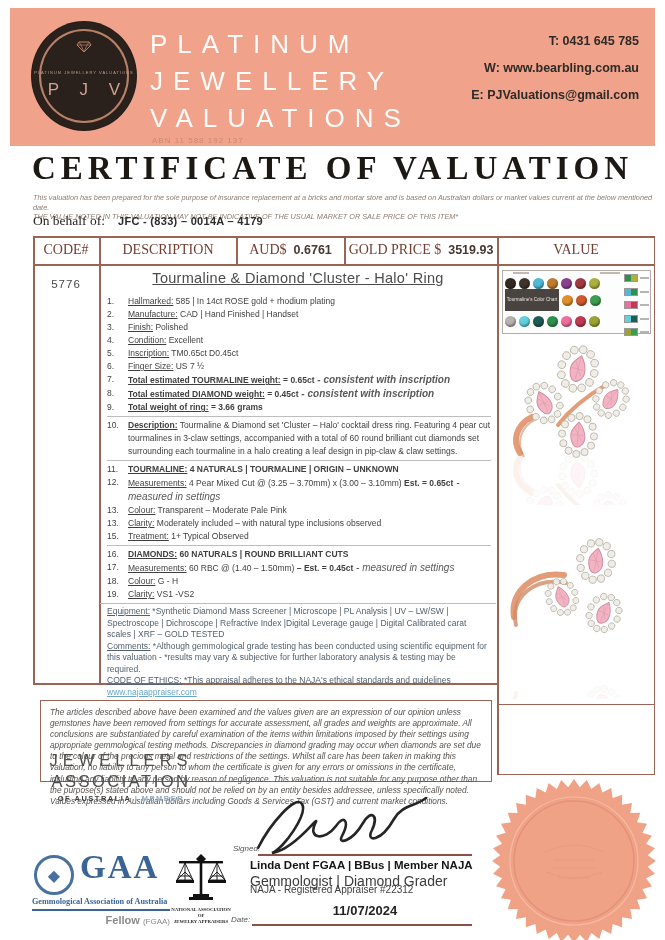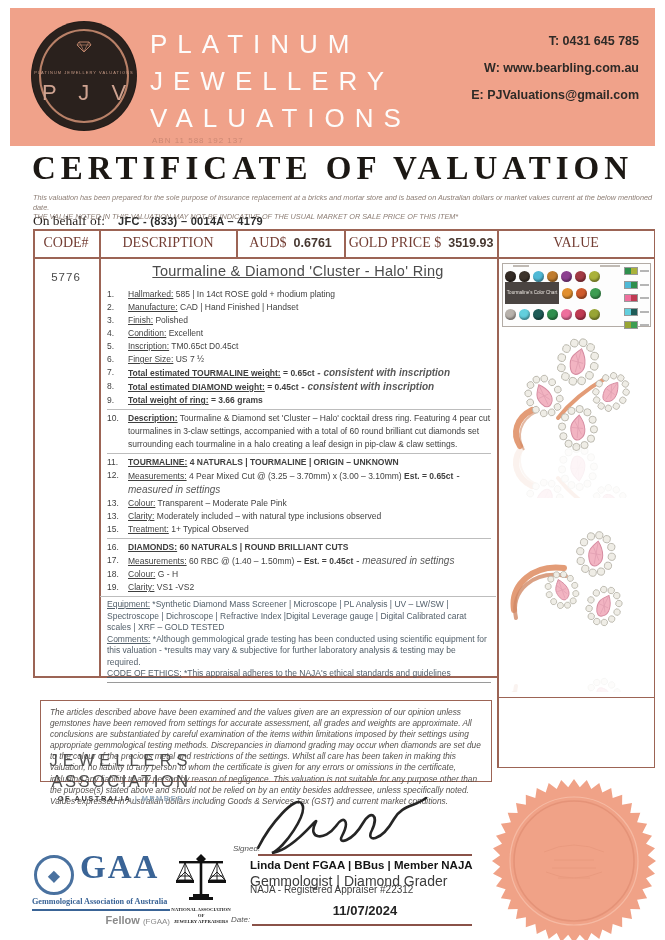--- a/index.html
+++ b/index.html
@@ -8,36 +8,36 @@
   .abs{position:absolute;}
 
   
   .hdr{left:10px;top:8px;width:645px;height:138px;background:#f0a28a;}
   .logo{left:22px;top:14px;width:104px;height:108px;border-radius:50%;background:#2a211d;
         box-shadow:0 0 0 1px #241c19;}
   .logo-ring{position:absolute;left:7px;top:7px;right:7px;bottom:7px;border:2px solid #b98168;border-radius:50%;}
   .logo-dia{position:absolute;left:0;right:0;top:17px;text-align:center;}
   .logo-small{position:absolute;left:0;right:0;top:48px;text-align:center;font-size:4px;
         letter-spacing:1px;color:#c79a86;white-space:nowrap;}
-  .logo-pjv{position:absolute;left:0;right:0;top:58px;text-align:center;font-size:22px;
+  .logo-pjv{position:absolute;left:0;right:0;top:58px;text-align:center;font-size:17px;
         letter-spacing:8px;color:#cfa391;padding-left:8px;}
   .brand{left:140px;top:18px;color:#fdfcfb;font-size:26px;letter-spacing:10px;line-height:37px;white-space:nowrap;}
   .abn{left:142px;top:128px;color:#cc8873;font-size:8px;letter-spacing:1px;}
   .contact{right:16px;top:26px;text-align:right;color:#2e2a27;font-size:12.5px;font-weight:bold;}
   .contact div{margin-bottom:13px;white-space:nowrap;}
 
   
   .cert-title{left:0;top:150px;width:665px;text-align:center;font-family:"Liberation Serif",serif;
         font-size:33px;font-weight:bold;letter-spacing:5px;color:#1c1814;white-space:nowrap;}
   .disclaimer{left:33px;top:193px;width:625px;font-size:7.3px;font-style:italic;color:#8c7d74;line-height:9.5px;}
   .behalf-lbl{left:33px;top:213px;font-family:"Liberation Serif",serif;font-size:13.5px;color:#2a2320;}
   .behalf-val{left:118px;top:215px;font-size:11px;font-weight:bold;color:#2c2c2c;letter-spacing:.3px;}
 
   
-  .tbl{left:33px;top:229px;width:502px;height:539px;padding-left:44px;}
+  .tbl{left:33px;top:236px;width:502px;height:539px;padding-left:44px;}
   .bl{position:absolute;background:#9c6455;}
   .th{position:absolute;top:0;height:28px;line-height:28px;text-align:center;
       font-family:"Liberation Serif",serif;font-size:14px;color:#733d33;white-space:nowrap;}
   .th .val{font-family:"Liberation Sans",sans-serif;font-size:12.5px;color:#473831;font-weight:bold;}
   .code-val{position:absolute;left:0;top:42px;width:66px;text-align:center;font-size:11.5px;color:#474747;letter-spacing:1px;}
 
   .desc-cell{position:absolute;left:67px;top:29px;width:396px;height:418px;font-size:8.5px;color:#3f3f3f;}
   .item-title{margin:5px 10px 0;text-align:center;font-size:14.5px;color:#4c4c4c;
       text-decoration:underline;letter-spacing:.3px;}
   .spec-list{margin-top:9px;padding:0 5px 0 7px;}
@@ -246,20 +246,21 @@
             <span class="li-content"><span class="u-lbl">Clarity:</span> VS1 -VS2</span>
           </div>
         </div>
       <div class="sep"></div>
       <div class="eq-block">
         <div id="eq-lines">
             <div><span class="eq-lbl">Equipment:</span> *Synthetic Diamond Mass Screener | Microscope | PL Analysis | UV – LW/SW | Spectroscope | Dichroscope | Refractive Index |Digital Leverage gauge | Digital Calibrated carat scales | XRF – GOLD TESTED</div>
             <div><span class="eq-lbl">Comments:</span> *Although gemmological grade testing has been conducted using scientific equipment for this valuation - *results may vary &amp; subjective for further laboratory analysis &amp; testing may be required.</div>
             <div><span class="eq-lbl">CODE OF ETHICS:</span> *This appraisal adheres to the NAJA's ethical standards and guidelines</div>
           </div>
+        <div><a class="link">www.najaappraiser.com</a></div>
         <div class="eq-endline"></div>
       </div>
     </div>
 
     <div class="value-cell">
       <div class="chart-box">
         <div class="tinybar" style="left:10px;width:16px;"></div>
         <div class="tinybar" style="right:30px;width:20px;"></div>
         <div class="chart-row" style="top:4px;">
             <div class="gem" style="background: rgb(51, 42, 36);"></div>

